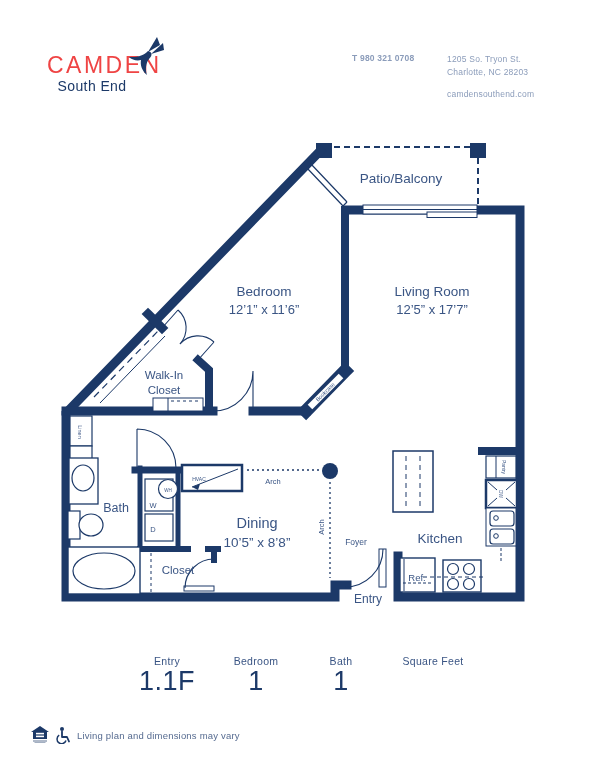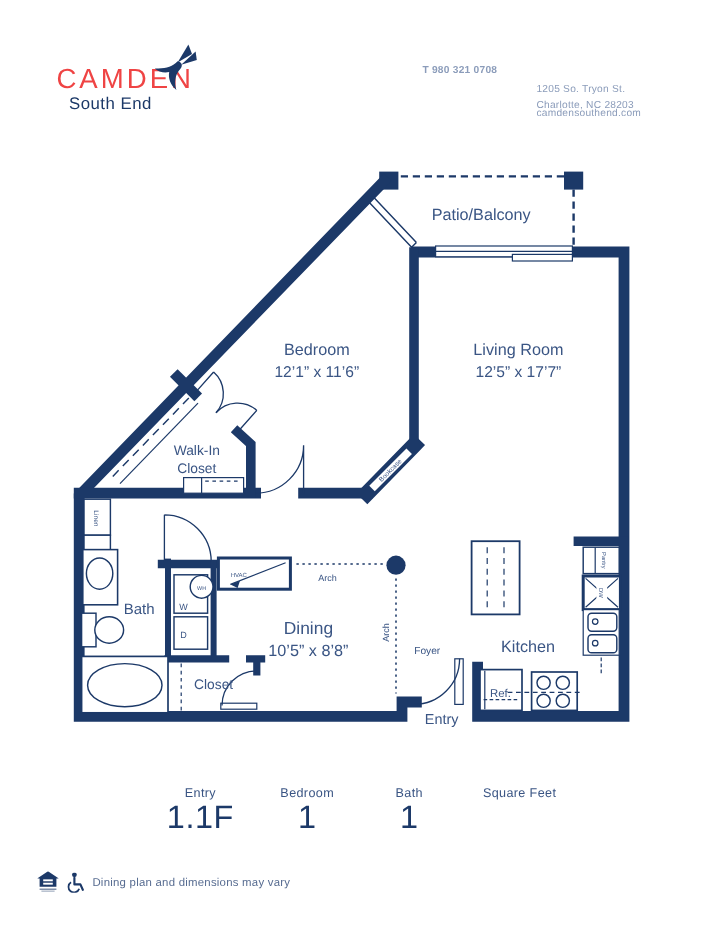--- a/index.html
+++ b/index.html
@@ -5,21 +5,21 @@
   html,body{margin:0;padding:0;background:#fff;}
   body{width:600px;height:776px;position:relative;overflow:hidden;
        font-family:"Liberation Sans",sans-serif;}
   .abs{position:absolute;}
   
   .brand{left:47px;top:52px;font-size:23px;letter-spacing:2.5px;color:#ef4444;font-weight:400;}
   .brand-sub{left:47px;top:78px;width:90px;text-align:center;font-size:14px;letter-spacing:.4px;color:#1c3968;}
   .bird{left:128px;top:36px;}
   .contact{font-size:8.5px;color:#8b9cba;letter-spacing:.2px;}
   .phone{left:352px;top:53px;font-weight:bold;}
-  .addr{left:447px;top:53px;line-height:13px;margin-top:15px;}
+  .addr{left:447px;top:53px;line-height:13px;}
   .web{left:447px;top:89px;}
   
   #plan{left:0;top:0;}
   #plan text{font-family:"Liberation Sans",sans-serif;fill:#3a5584;}
   .wall{stroke:#1c3968;fill:none;stroke-linecap:square;}
   .thin{stroke:#1c3968;fill:none;}
   .fixt{stroke:#1c3968;fill:#fff;}
   
   .stat{top:655px;width:120px;text-align:center;}
   .stat-label{font-size:10.5px;color:#3a5584;letter-spacing:.3px;}
@@ -234,14 +234,14 @@
     <rect x="5" y="6.8" width="8" height="1.6" fill="#fff"></rect>
     <rect x="5" y="9.6" width="8" height="1.6" fill="#fff"></rect>
     <rect x="2" y="14.5" width="14" height="1" fill="#1c3968" opacity="0.7"></rect>
     <rect x="3.5" y="16.2" width="11" height="0.8" fill="#1c3968" opacity="0.5"></rect>
   </svg>
   <svg width="14" height="17" viewBox="0 0 14 17">
     <circle cx="6" cy="2" r="2" fill="#1c3968"></circle>
     <path d="M6 4.5 V10 H11 L13 14.5" stroke="#1c3968" stroke-width="1.8" fill="none" stroke-linecap="round" stroke-linejoin="round"></path>
     <path d="M3.2 8.2 A4.6 4.6 0 1 0 10 13.6" stroke="#1c3968" stroke-width="1.5" fill="none"></path>
   </svg>
-  <span class="disclaimer">Dining plan and dimensions may vary</span>
+  <span class="disclaimer">Living plan and dimensions may vary</span>
 </div>
 
 </body></html>

